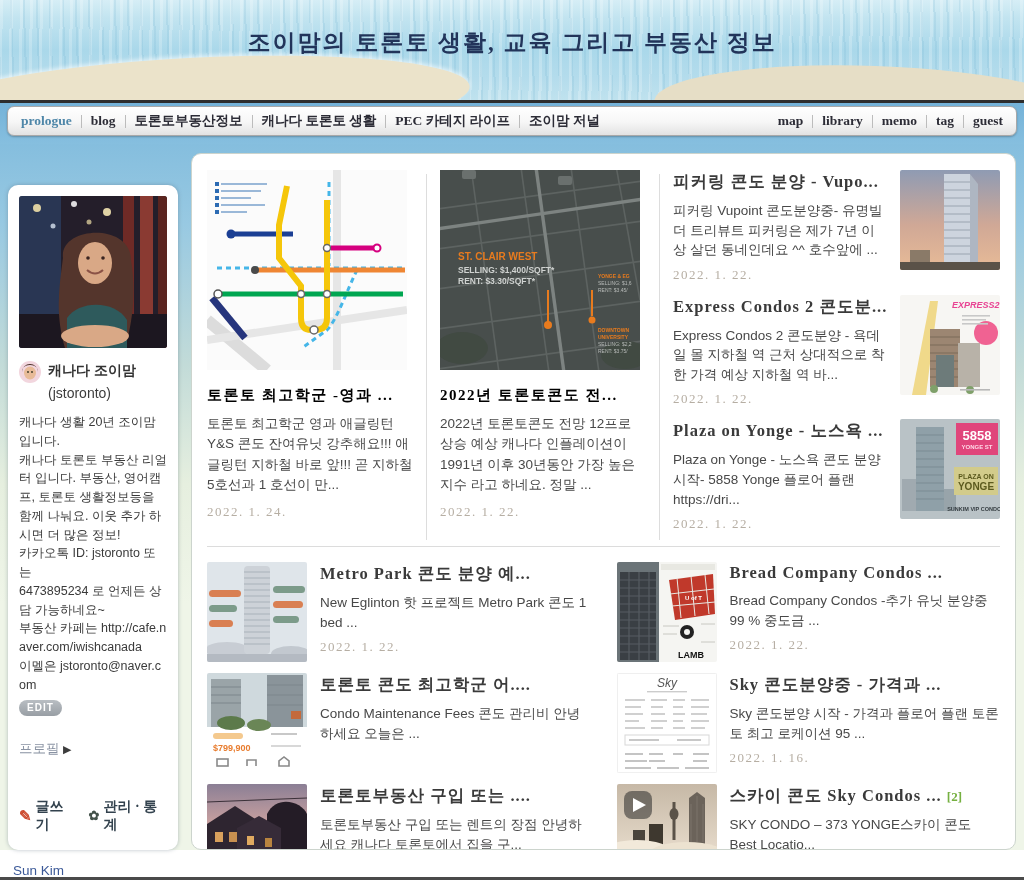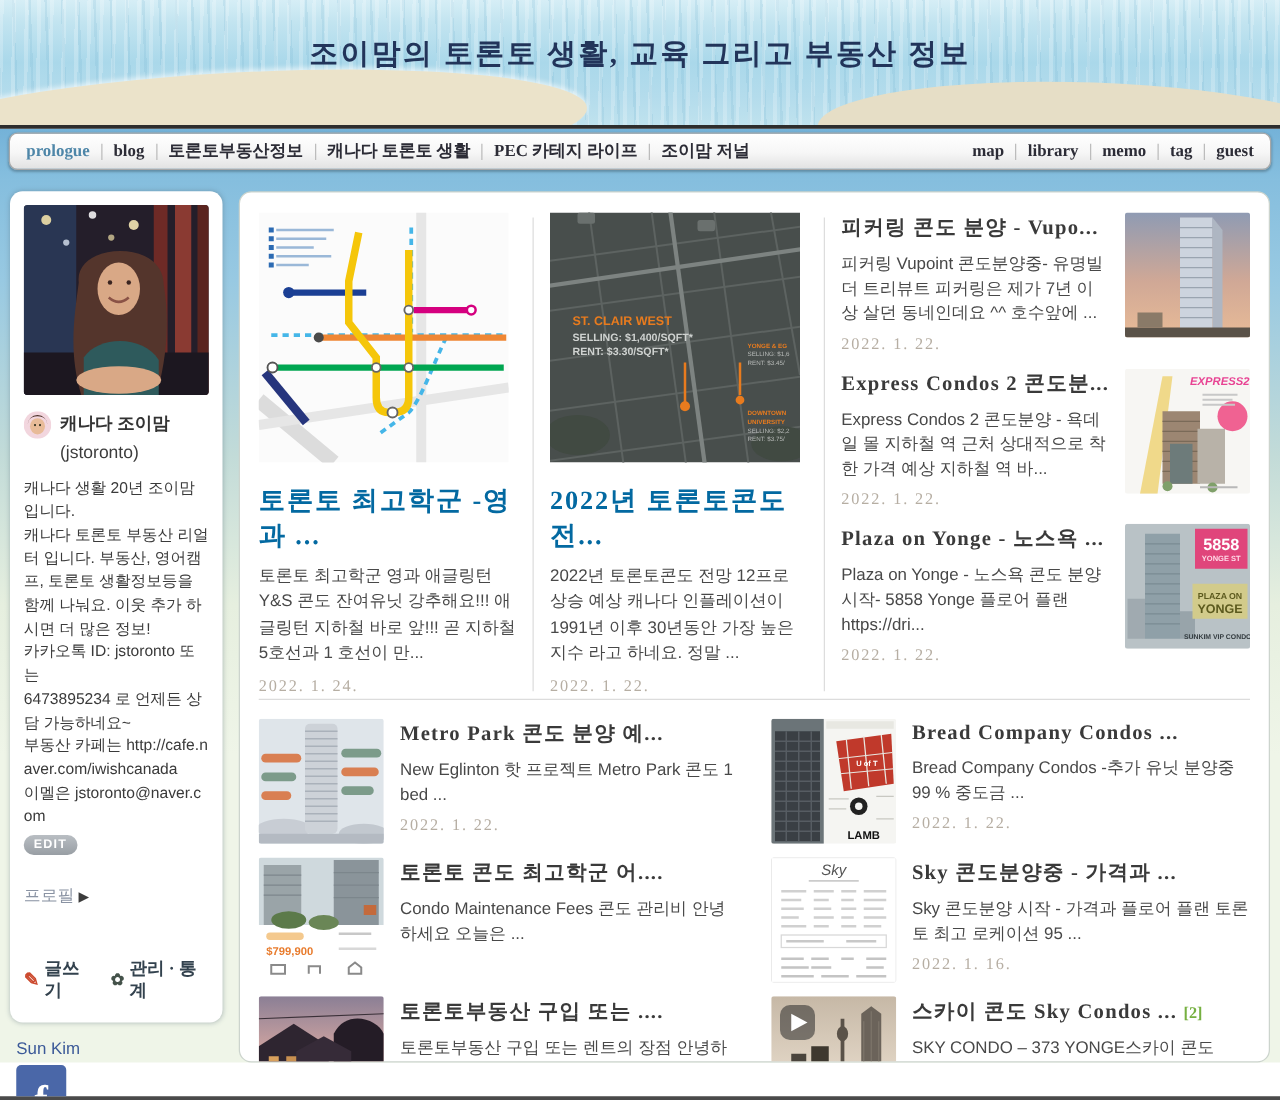--- a/index.html
+++ b/index.html
@@ -42,21 +42,21 @@
   .nav-item { cursor:pointer; white-space:nowrap; }
   .nav-item.active { color:#4e86a8; }
   .sep { width:1px; height:13px; background:#bcbcbc; margin:0 9px; }
   
   .content {
     display:flex; align-items:flex-start; gap:13px; padding:9px 8px 0; height:706px;
     background:linear-gradient(180deg,#85bede 0px,#98c9e2 80px,#c2dbd8 220px,#e6efdf 340px,#eff5e8 460px,#eff5e8 100%);
   }
   
   .sidebar { width:170px; flex:none; }
-  .side-box { background:#fff; border-radius:10px; box-shadow:0 0 4px rgba(80,100,115,.4); padding:11px 11px 16px; }
+  .side-box { background:#fff; border-radius:10px; box-shadow:0 0 4px rgba(80,100,115,.4); padding:11px 11px 16px;margin-top:32px; }
   .pphoto { width:148px; height:152px; border-radius:3px; display:block; }
   .prow { display:flex; gap:7px; margin-top:13px; align-items:flex-start; }
   .mini-avatar { width:22px; height:22px; flex:none; }
   .pname { font-size:14px; font-weight:bold; color:#333; line-height:1.3; }
   .pid { font-size:14px; color:#3c3c3c; margin-left:29px; margin-top:2px; }
   .bio { margin-top:12px; font-size:12.5px; line-height:1.5; color:#3a3a3a; white-space:pre-line; word-break:break-all; }
   .edit-badge { display:inline-block; margin-top:6px; background:linear-gradient(#b9bec3,#989ea4);
     color:#fff; font-size:10px; font-weight:bold; letter-spacing:1px; padding:2px 8px 3px; border-radius:8px; cursor:pointer;}
   .profil { margin-top:24px; font-family:"Liberation Serif","DejaVu Serif",serif; font-size:13.5px; color:#8a93a3; cursor:pointer;}
   .profil .arr { color:#3c3c3c; font-size:11px; }
@@ -70,22 +70,22 @@
   .fb-icon { width:40px; height:40px; background:#4a67a8; border-radius:4px; margin:6px 0 7px;
     color:#fff; font-family:"Liberation Serif","DejaVu Serif",serif; font-weight:bold; font-size:32px;
     display:flex; align-items:flex-end; justify-content:center; line-height:.82; overflow:hidden; cursor:pointer;}
   
   .main-box { flex:1; background:#fff; border:1px solid #ccd4cd; border-radius:10px;
     padding:16px 15px 8px; height:100%; overflow:hidden; }
   .featured-row { display:flex; }
   .fcol { width:206px; flex:none; }
   .fimg { width:200px; height:200px; display:block; }
   .vdiv { width:1px; background:#ddd; margin:4px 13px; align-self:stretch; }
-  .ftitle { font-family:"Liberation Serif","DejaVu Serif",serif; font-size:21px; font-weight:bold;
-    letter-spacing:1.5px; color:#0369a1; margin:16px 0 9px; cursor:pointer; }
+  .ftitle { font-family:"Liberation Serif","DejaVu Serif",serif; font-size:15px; font-weight:bold;
+    letter-spacing:1.5px; color:#000000; margin:16px 0 9px; cursor:pointer; }
   .fex { font-size:13.5px; color:#484848; line-height:1.5; }
   .fdate { font-family:"Liberation Serif","DejaVu Serif",serif; font-size:13px; color:#b6aea3;
     letter-spacing:1.5px; margin-top:9px; }
   .side-list { flex:1; min-width:0; }
   .sp { display:flex; gap:12px; margin-bottom:12px; }
   .sp-body { flex:1; min-width:0; }
   .sp-title { font-family:"Liberation Serif","DejaVu Serif",serif; font-size:16.5px; font-weight:bold;
     letter-spacing:1px; color:#3a3a3a; margin:1px 0 8px; cursor:pointer; }
   .sp-ex { font-size:13.5px; color:#484848; line-height:1.45; }
   .sp-date { font-family:"Liberation Serif","DejaVu Serif",serif; font-size:13px; color:#b6aea3;

